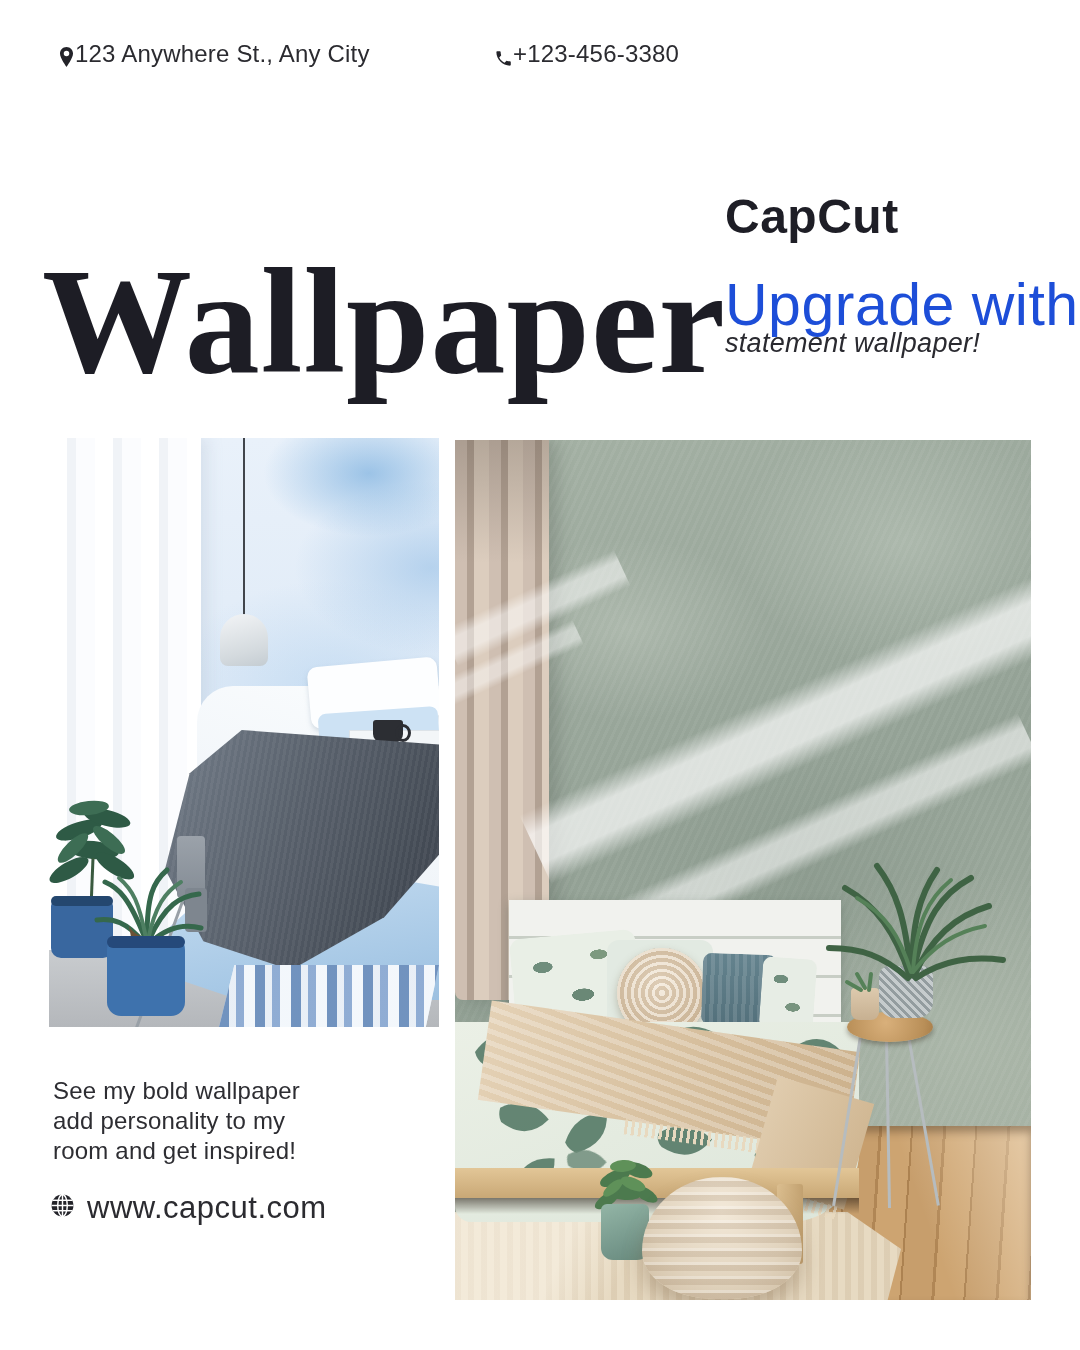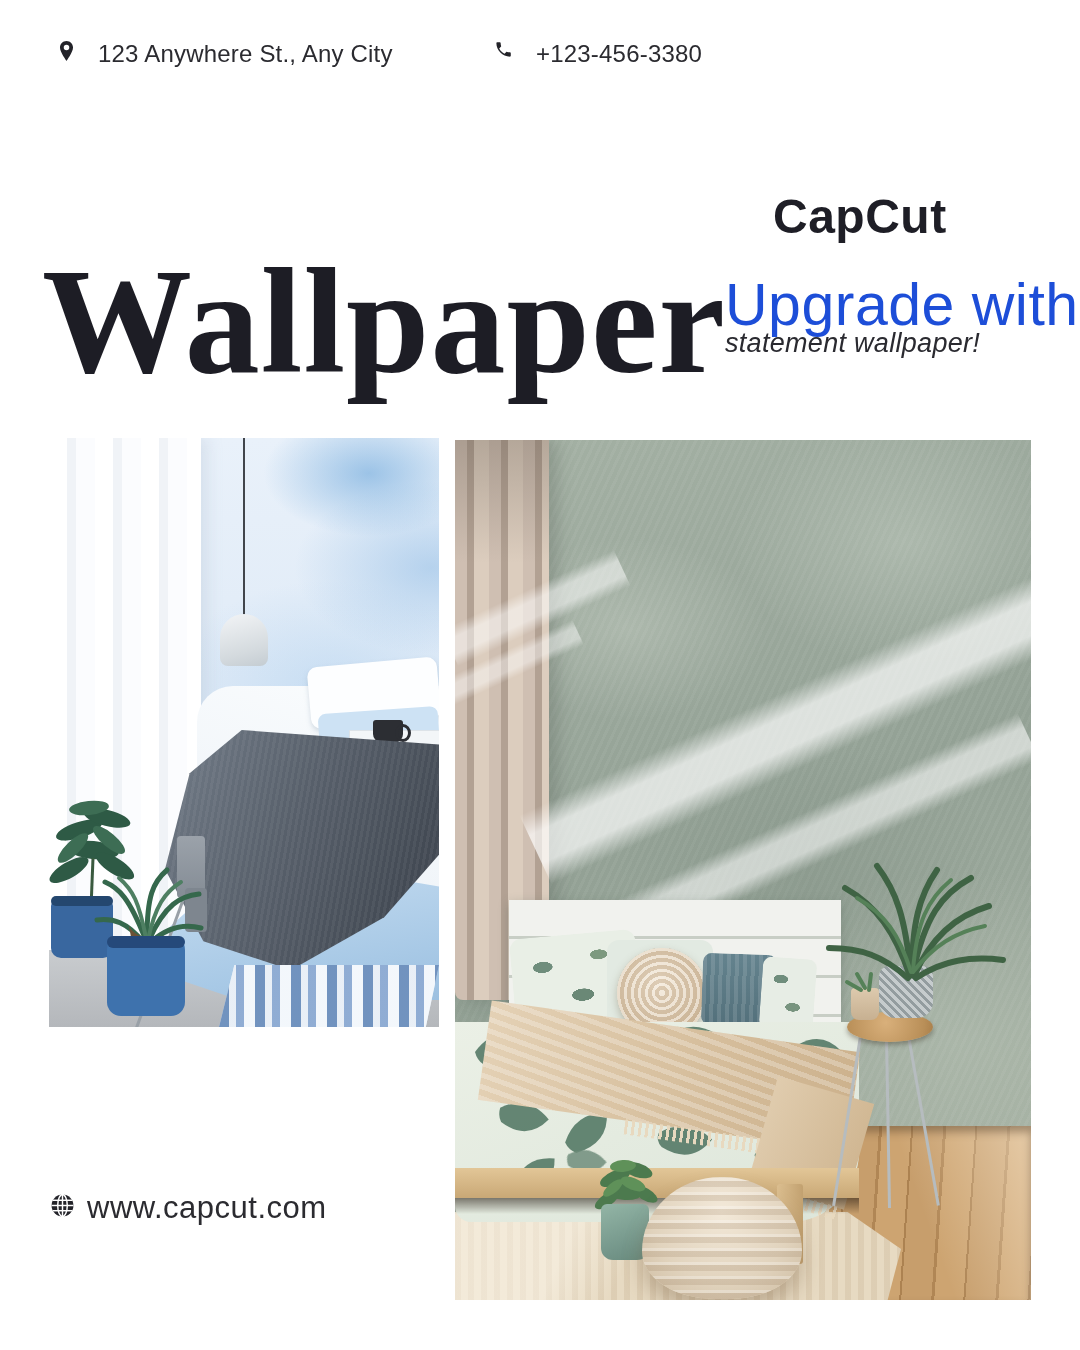--- a/index.html
+++ b/index.html
@@ -2,31 +2,31 @@
 <html><head>
 <meta charset="utf-8">
 <title>Wallpaper Poster</title>
 <style>
   * { margin:0; padding:0; box-sizing:border-box; }
   html,body { background:#ffffff; }
   body { font-family:"Liberation Sans", sans-serif; }
   .poster{ position:relative; width:1080px; height:1350px; background:#ffffff; overflow:hidden; }
 
   
-  .contact{ position:absolute; top:40px; display:flex; align-items:flex-start; gap:23px;
+  .contact{ position:absolute; top:40px; display:flex; align-items:flex-end; gap:0;
             color:#2b2b30; font-size:24px; font-weight:500; letter-spacing:.2px; }
   .contact.addr{ left:58px; }
   .contact.tel{ left:494px; }
   .contact svg{ display:block; }
 
   
   .title{ position:absolute; left:42px; top:212px; font-family:"Liberation Serif", serif;
           font-size:150px; line-height:1; color:#1d1d25; letter-spacing:1px;margin-top:34px; }
   .brand{ position:absolute; left:725px; top:189px; font-size:48px; font-weight:700;
-          color:#1e1e26; letter-spacing:.5px;margin-left:48px; }
+          color:#1e1e26; letter-spacing:.5px; }
   .tagline{ position:absolute; left:725px; top:271px; font-size:59px; font-weight:400;
             color:#1d4ed8; letter-spacing:.5px; }
   .subtagline{ position:absolute; left:725px; top:328px; font-size:27px; font-weight:400;
                color:#2a2a30; letter-spacing:.3px;font-style:italic; }
 
   
   .caption{ position:absolute; left:53px; top:1076px; font-size:24px; line-height:30px;
             color:#2d2d32; letter-spacing:.2px; }
   .website{ position:absolute; left:50px; top:1190px; display:flex; align-items:center; gap:12px;
             color:#2b2b30; font-size:31px; font-weight:400; letter-spacing:.5px; }
@@ -361,20 +361,25 @@
       <g fill="#5f9159">
         <ellipse cx="56" cy="38" rx="13" ry="6" transform="rotate(-4 56 38)"></ellipse>
         <ellipse cx="66" cy="56" rx="13" ry="6" transform="rotate(22 66 56)"></ellipse>
         <ellipse cx="46" cy="60" rx="12" ry="5" transform="rotate(-40 46 60)"></ellipse>
       </g>
     </svg>
     <div class="rp-pot-sage"></div>
     <div class="rp-pouf"></div>
   </div>
 
+  <div class="caption">
+    <div>See my bold wallpaper</div>
+    <div>add personality to my</div>
+    <div>room and get inspired!</div>
+  </div>
 
   <div class="website">
     <span>
       <svg width="25" height="25" viewBox="0 0 24 24">
         <circle cx="12" cy="12" r="10.5" fill="#232329"></circle>
         <g stroke="#ffffff" stroke-width="1.4" fill="none">
           <ellipse cx="12" cy="12" rx="4.6" ry="10.5"></ellipse>
           <line x1="1.5" y1="12" x2="22.5" y2="12"></line>
           <line x1="2.6" y1="7" x2="21.4" y2="7"></line>
           <line x1="2.6" y1="17" x2="21.4" y2="17"></line>

